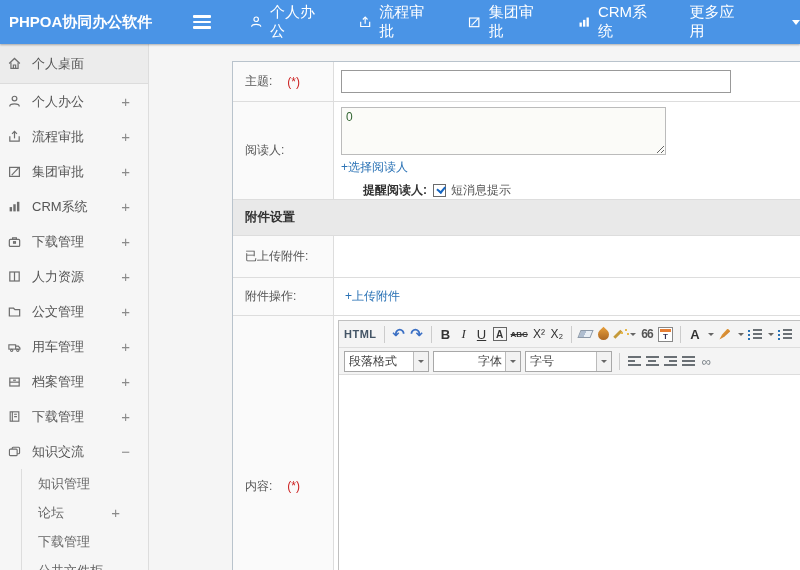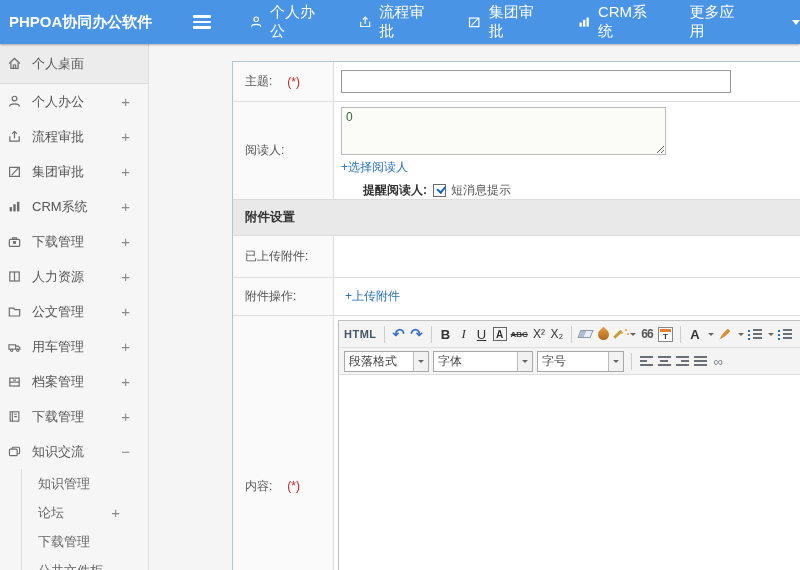--- a/index.html
+++ b/index.html
@@ -113,21 +113,21 @@
   .ilist { position:relative; padding-left:5px; }
   .ilist i { height:1.8px; background:#6a7075; width:9px; }
   .ilist::before { content:""; position:absolute; left:0; top:1px; width:2px; height:2px;
     background:#2a72b5; box-shadow:0 4px 0 #2a72b5,0 8px 0 #2a72b5; }
   .ichain { font-size:13px; color:#7a8288; letter-spacing:-1px; }
   .tsel { height:21px; background:#fff; border:1px solid #a8a8a8; display:inline-flex;
     align-items:center; cursor:pointer; font-size:12px; color:#444; flex-shrink:0; }
   .tsel .lbl { padding:0 4px; white-space:nowrap; overflow:hidden; }
   .tsel .dd { width:15px; height:100%; border-left:1px solid #bbb; display:flex;
     align-items:center; justify-content:center; background:#f2f2f2; }
-  .w1{width:87px;} .w2{width:85px;justify-content:flex-end;} .w3{width:100px;} .w4{width:87px;}
+  .w1{width:87px;} .w2{width:85px;justify-content:flex-end;} .w3{width:88px;padding-left:40px;} .w4{width:87px;}
   .tsel .lbl{ flex:1; }
   .edit-area { height:300px; background:#fff; }
   .svgdefs { position:absolute; width:0; height:0; }
 </style>
 </head>
 <body>
 
 <svg class="svgdefs" aria-hidden="true">
     <defs>
   <g id="i-home" fill="none" stroke="currentColor" stroke-width="1.3">

